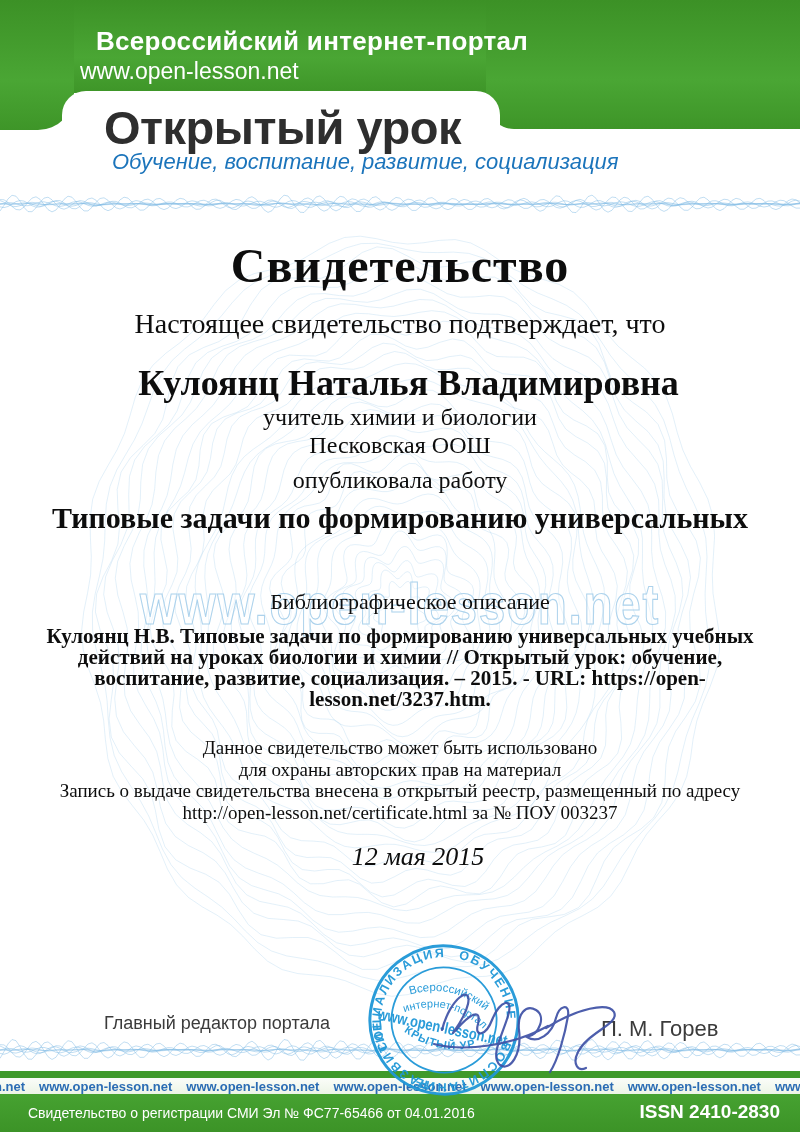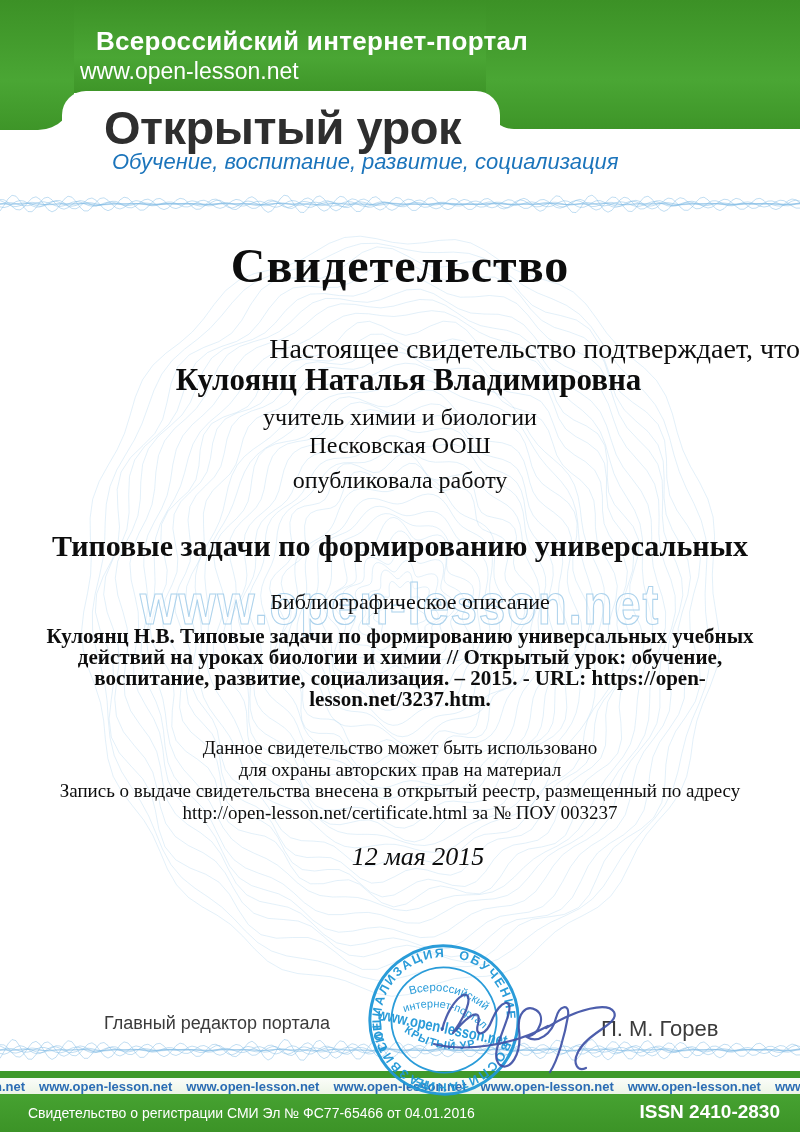--- a/index.html
+++ b/index.html
@@ -18,26 +18,26 @@
   .portal1{position:absolute;left:96px;top:26px;font-size:26px;font-weight:bold;color:#fff;letter-spacing:.3px;}
   .portal2{position:absolute;left:80px;top:58px;font-size:23px;color:#fff;}
   .site-title{position:absolute;left:104px;top:100px;font-size:47px;font-weight:bold;color:#2e2e2e;letter-spacing:-.5px;}
   .site-sub{position:absolute;left:112px;top:149px;font-size:22px;font-style:italic;
             color:var(--accent_blue,#1b74bb);}
 
   
   .t{position:absolute;left:0;right:0;text-align:center;z-index:1;
      font-family:"Liberation Serif",serif;color:#0d0d0d;}
   .cert-title{top:238px;font-size:48px;font-weight:bold;letter-spacing:1px;}
-  .intro{top:333px;font-size:28px;text-align:right;}
-  .r-name{top:362px;font-size:31px;font-weight:bold;margin-left:17px;}
+  .intro{top:308px;font-size:28px;}
+  .r-name{top:362px;font-size:36px;font-weight:bold;margin-left:17px;}
   .r-role{top:404px;font-size:24px;}
   .r-school{top:432px;font-size:24px;}
   .action{top:467px;font-size:24px;}
-  .work{top:500px;font-size:30px;font-weight:bold;line-height:36px;margin-top:28px;}
+  .work{top:500px;font-size:30px;font-weight:bold;line-height:36px;}
   .bib-h{top:589px;font-size:22px;margin-left:20px;}
   .bib{top:626px;font-size:21px;font-weight:bold;line-height:21px;}
   .usage{top:737px;font-size:19px;line-height:21.5px;}
   .date{top:842px;font-size:26px;font-style:italic;padding-left:36px;}
 
   .editor-label{position:absolute;left:104px;top:1013px;font-size:18px;color:#3b3b3b;z-index:1;}
   .editor-name{position:absolute;left:601px;top:1016px;font-size:22px;color:#3b3b3b;z-index:1;}
 
   
   .f-strip{position:absolute;left:0;right:0;top:1071px;height:7px;background:#3f9a2b;z-index:1;}

